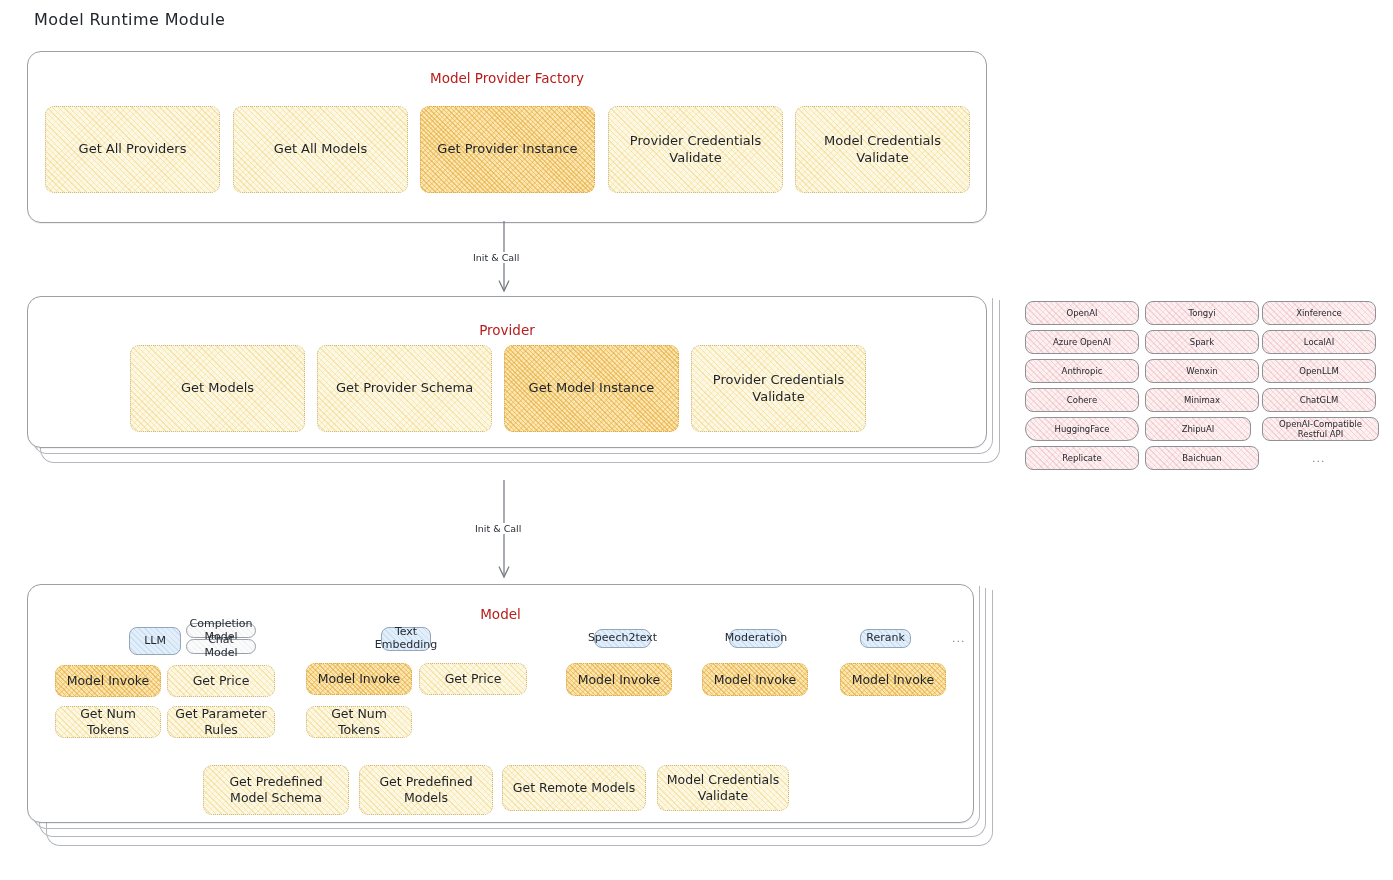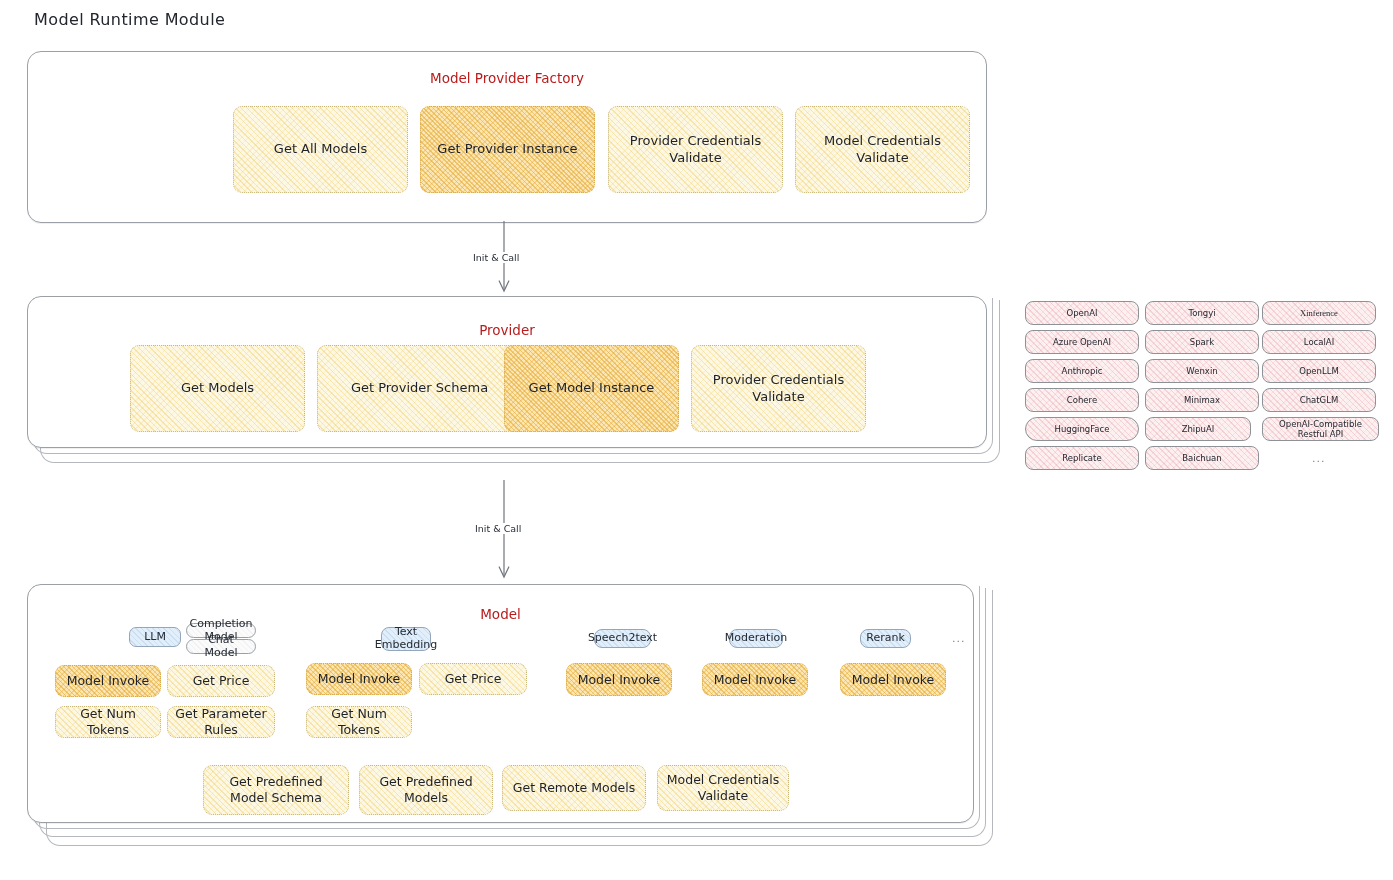--- a/index.html
+++ b/index.html
@@ -121,76 +121,77 @@
 </head>
 <body>
 
 <div class="canvas">
 
   <div class="page-title">Model Runtime Module</div>
 
   <div class="panel" style="left:27px;top:51px;width:958px;height:170px;">
     <div class="ptitle" style="top:18px;">Model Provider Factory</div>
   </div>
+  <div class="chip" style="left:45px;top:106px;width:175px;height:87px;">Get All Providers</div>
   <div class="chip" style="left:233px;top:106px;width:175px;height:87px;">Get All Models</div>
   <div class="chip hi" style="left:420px;top:106px;width:175px;height:87px;">Get Provider Instance</div>
   <div class="chip" style="left:608px;top:106px;width:175px;height:87px;">Provider Credentials Validate</div>
   <div class="chip" style="left:795px;top:106px;width:175px;height:87px;">Model Credentials Validate</div>
 
   <svg class="arrow-svg" style="left:496px;top:221px;width:16px;height:75px;" viewBox="0 0 16 75">
     <path d="M8 0 L8 68" stroke="#6f757c" stroke-width="1.2" fill="none"></path>
     <path d="M3.2 60 L8 70 L12.8 60" stroke="#6f757c" stroke-width="1.2" fill="none" stroke-linecap="round"></path>
   </svg>
   <div class="arrow-label" style="left:470px;top:252px;">Init &amp; Call</div>
 
   <div class="stack" style="left:40px;top:300px;width:958px;height:162px;"></div>
   <div class="stack" style="left:33px;top:298px;width:958px;height:155px;"></div>
   <div class="panel" style="left:27px;top:296px;width:958px;height:150px;">
     <div class="ptitle" style="top:25px;">Provider</div>
   </div>
   <div class="chip" style="left:130px;top:345px;width:175px;height:87px;">Get Models</div>
-  <div class="chip" style="left:317px;top:345px;width:205px;height:87px;">Get Provider Schema</div>
+  <div class="chip" style="left:317px;top:345px;width:175px;height:87px;">Get Provider Schema</div>
   <div class="chip hi" style="left:504px;top:345px;width:175px;height:87px;">Get Model Instance</div>
   <div class="chip" style="left:691px;top:345px;width:175px;height:87px;">Provider Credentials Validate</div>
 
   <div class="pill" style="left:1025px;top:301px;width:114px;height:24px;">OpenAI</div>
   <div class="pill" style="left:1025px;top:330px;width:114px;height:24px;">Azure OpenAI</div>
   <div class="pill" style="left:1025px;top:359px;width:114px;height:24px;">Anthropic</div>
   <div class="pill" style="left:1025px;top:388px;width:114px;height:24px;">Cohere</div>
   <div class="pill" style="left:1025px;top:417px;width:114px;height:24px;border-radius:12px;">HuggingFace</div>
   <div class="pill" style="left:1025px;top:446px;width:114px;height:24px;">Replicate</div>
 
   <div class="pill" style="left:1145px;top:301px;width:114px;height:24px;">Tongyi</div>
   <div class="pill" style="left:1145px;top:330px;width:114px;height:24px;">Spark</div>
   <div class="pill" style="left:1145px;top:359px;width:114px;height:24px;">Wenxin</div>
   <div class="pill" style="left:1145px;top:388px;width:114px;height:24px;">Minimax</div>
   <div class="pill" style="left:1145px;top:417px;width:106px;height:24px;">ZhipuAI</div>
   <div class="pill" style="left:1145px;top:446px;width:114px;height:24px;">Baichuan</div>
 
-  <div class="pill" style="left:1262px;top:301px;width:114px;height:24px;font-family:Liberation Serif, serif;">Xinference</div>
+  <div class="pill" style="left:1262px;top:301px;width:114px;height:24px;">Xinference</div>
   <div class="pill" style="left:1262px;top:330px;width:114px;height:24px;">LocalAI</div>
   <div class="pill" style="left:1262px;top:359px;width:114px;height:24px;">OpenLLM</div>
   <div class="pill" style="left:1262px;top:388px;width:114px;height:24px;">ChatGLM</div>
   <div class="pill" style="left:1262px;top:417px;width:117px;height:24px;">OpenAI-Compatible Restful API</div>
   <div class="ellipsis" style="left:1312px;top:452px;">...</div>
 
   <svg class="arrow-svg" style="left:496px;top:480px;width:16px;height:102px;" viewBox="0 0 16 102">
     <path d="M8 0 L8 95" stroke="#6f757c" stroke-width="1.2" fill="none"></path>
     <path d="M3.2 87 L8 97 L12.8 87" stroke="#6f757c" stroke-width="1.2" fill="none" stroke-linecap="round"></path>
   </svg>
   <div class="arrow-label" style="left:472px;top:523px;">Init &amp; Call</div>
 
   <div class="stack" style="left:46px;top:590px;width:945px;height:255px;"></div>
   <div class="stack" style="left:39px;top:588px;width:945px;height:248px;"></div>
   <div class="stack" style="left:33px;top:586px;width:945px;height:242px;"></div>
   <div class="panel" style="left:27px;top:584px;width:945px;height:237px;">
     <div class="ptitle" style="top:21px;">Model</div>
   </div>
 
-  <div class="badge" style="left:129px;top:627px;width:52px;height:20px;border-radius:7px;">LLM</div>
+  <div class="badge" style="left:129px;top:627px;width:52px;height:28px;">LLM</div>
   <div class="badge plain" style="left:186px;top:623px;width:70px;height:15px;">Completion Model</div>
   <div class="badge plain" style="left:186px;top:639px;width:70px;height:15px;">Chat Model</div>
 
   <div class="chip hi small" style="left:55px;top:665px;width:106px;height:32px;">Model Invoke</div>
   <div class="chip small" style="left:167px;top:665px;width:108px;height:32px;">Get Price</div>
   <div class="chip small" style="left:55px;top:706px;width:106px;height:32px;">Get Num Tokens</div>
   <div class="chip small" style="left:167px;top:706px;width:108px;height:32px;">Get Parameter Rules</div>
 
   <div class="badge" style="left:381px;top:627px;width:50px;height:24px;">Text Embedding</div>
   <div class="chip hi small" style="left:306px;top:663px;width:106px;height:32px;">Model Invoke</div>

